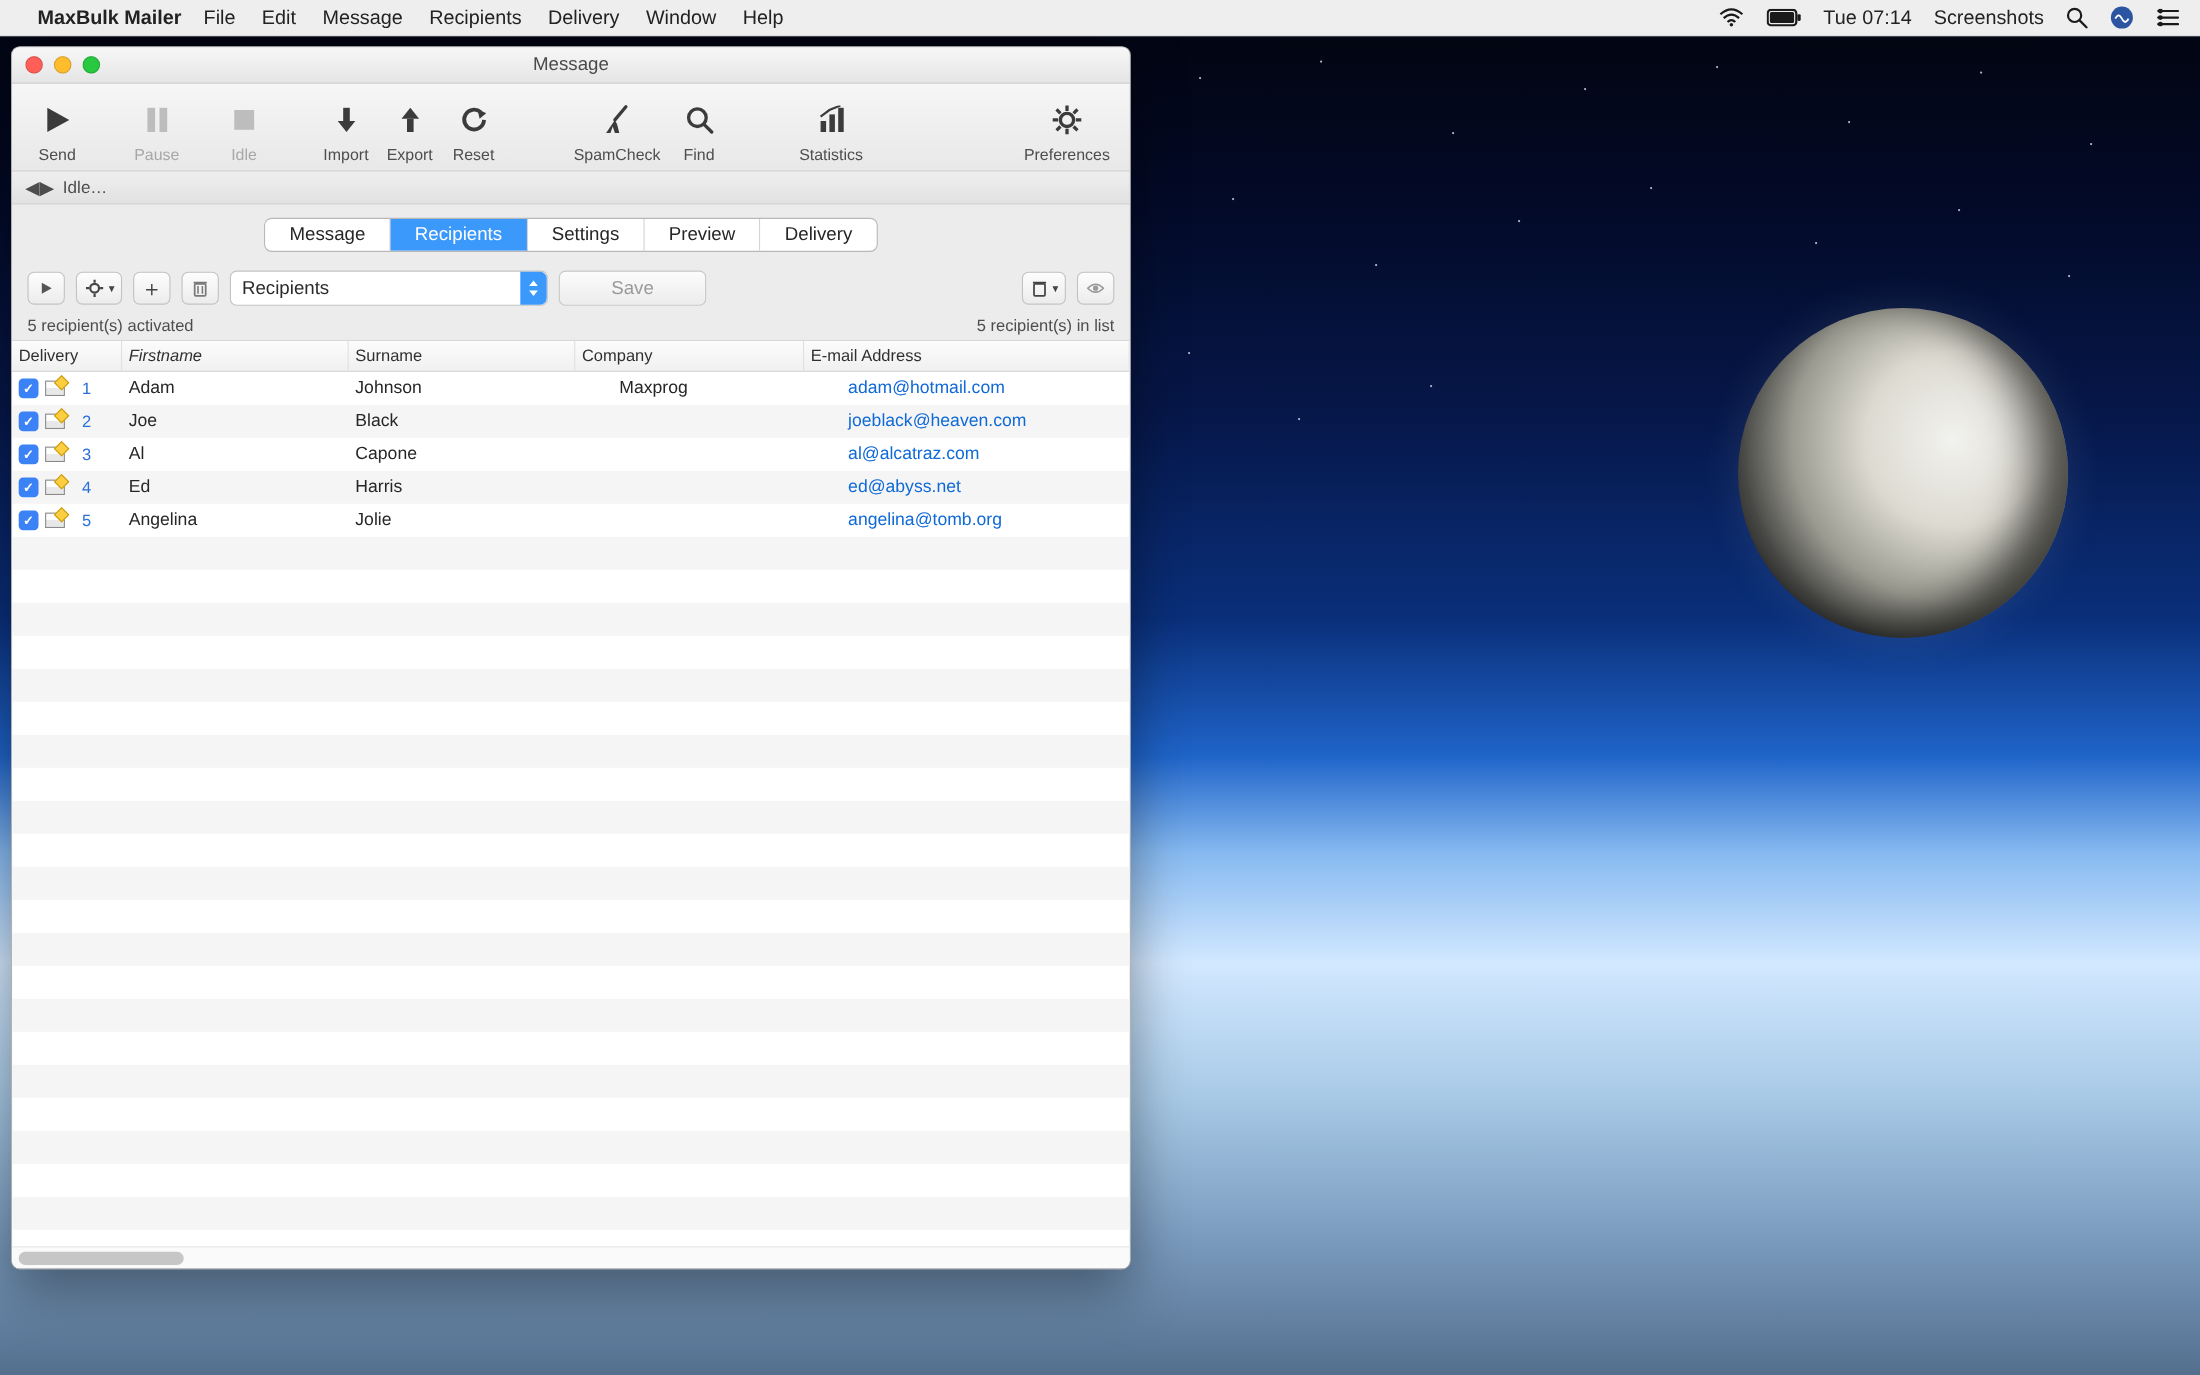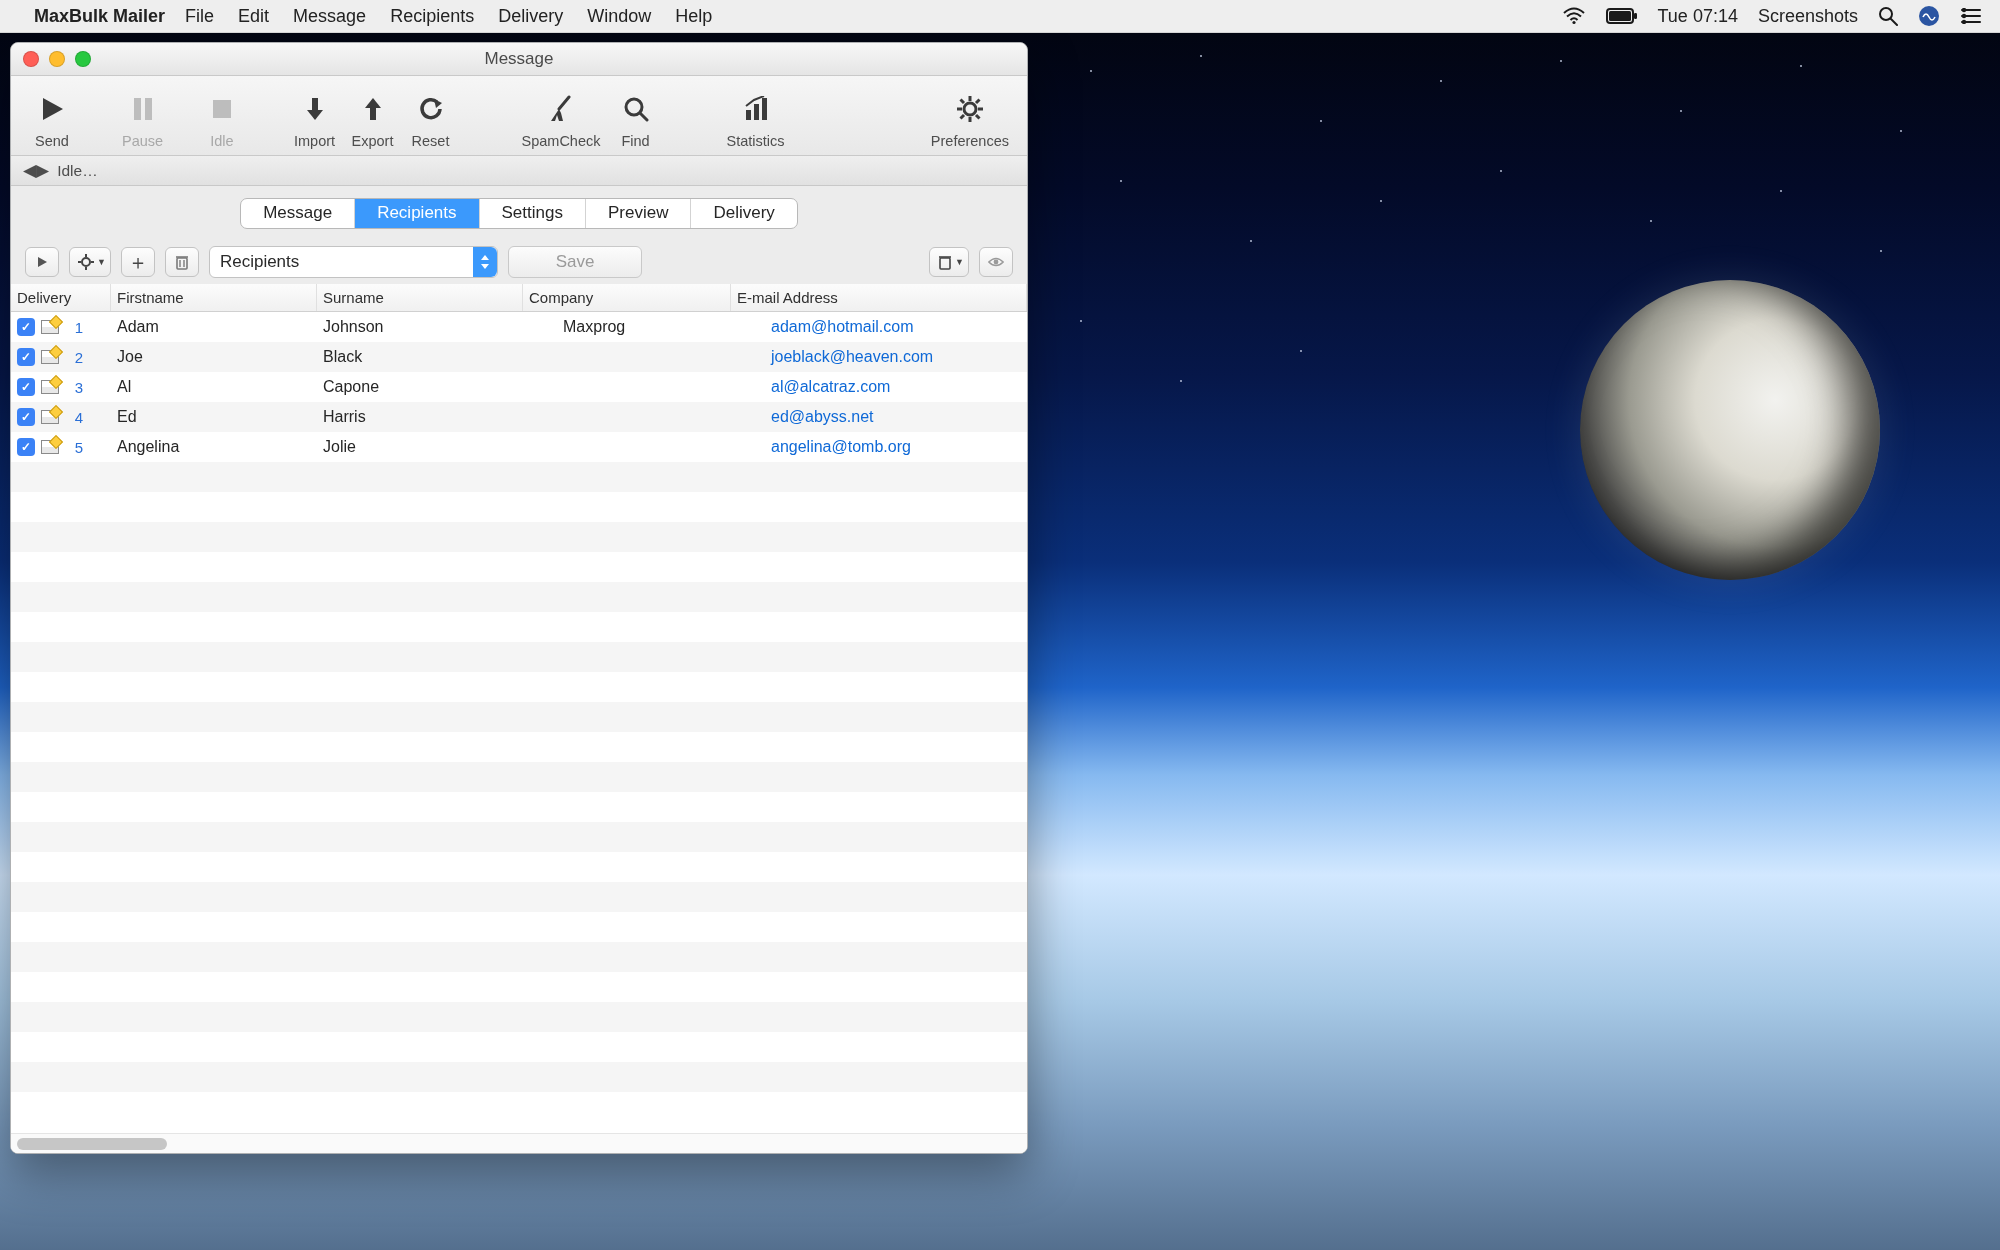--- a/index.html
+++ b/index.html
@@ -49,21 +49,21 @@
 .combo { flex:1; max-width:338px; border:1px solid #c3c3c3; border-radius:6px; background:#fff; height:32px; display:flex; align-items:center; padding:0 10px; position:relative; font-size:17px; color:#2a2a2a;}
 .combo .chev{position:absolute; right:0; top:0; bottom:0; width:24px; background:#3b99fc; border-radius:0 6px 6px 0; display:flex; align-items:center; justify-content:center; color:#fff; font-size:13px;}
 .savebtn{width:134px;height:32px;border:1px solid #c9c9c9;border-radius:6px;background:linear-gradient(#fcfcfc,#ececec);color:#9a9a9a;font-size:17px;display:flex;align-items:center;justify-content:center;}
 .gap{flex:1;}
 
 .countsrow{height:26px;display:flex;align-items:center;justify-content:space-between;padding:0 14px;font-size:15px;color:#4d4d4d;background:#ececec;border-bottom:1px solid #d8d8d8;}
 
 .tablewrap{flex:1;display:flex;flex-direction:column;background:#fff;overflow:hidden;}
 .thead{height:28px;background:linear-gradient(#fcfcfc,#f0f0f0);border-bottom:1px solid #d0d0d0;display:flex;font-size:15px;color:#303030;}
 .thead .th{display:flex;align-items:center;padding-left:6px;border-right:1px solid #e0e0e0;}
-.th.c1{width:100px;} .th.c2{width:206px;} .th.c3{width:206px;} .th.c4{width:208px;} .th.c5{flex:1;}
+.th.c1{width:100px;} .th.c2{width:206px;font-style:italic;} .th.c3{width:206px;} .th.c4{width:208px;} .th.c5{flex:1;}
 .tbody{flex:1;overflow:hidden;position:relative;}
 .row{height:30px;display:flex;align-items:center;font-size:16px;color:#262626;}
 .row:nth-child(even){background:#f5f5f5;}
 .row .c{height:100%;display:flex;align-items:center;padding-left:6px;}
 .row .c1{width:100px;gap:6px;} .row .c2{width:206px;} .row .c3{width:206px;} .row .c4{width:208px;margin-left:34px;} .row .c5{flex:1;color:#0f69d7;}
 .row .idx{width:18px;text-align:right;margin-right:4px;color:#2a6fd6;font-size:15px;}
 .cbx{width:18px;height:18px;border-radius:4px;background:#3b82f6;display:flex;align-items:center;justify-content:center;color:#fff;font-size:12px;font-weight:700;}
 .cardicon{width:18px;height:14px;border:1px solid #8a8a8a;background:linear-gradient(#fff 50%,#e8e8e8 50%);position:relative;}
 .cardicon:after{content:"";position:absolute;right:-3px;top:-4px;width:8px;height:8px;background:#fdce3f;border:1px solid #c89a12;transform:rotate(45deg);} 
 .row.empty{color:transparent;}
@@ -335,20 +335,24 @@
         <span style="font-size:9px;margin-left:3px;color:#444">▼</span>
       </div>
     <div class="btn square">
         <svg width="20" height="14" viewBox="0 0 20 14">
           <path d="M1 7 Q10 -2 19 7 Q10 16 1 7 Z" fill="none" stroke="#9a9a9a" stroke-width="1.8"></path>
           <circle cx="10" cy="7" r="3" fill="#9a9a9a"></circle>
         </svg>
       </div>
   </div>
 
+  <div class="countsrow">
+    <span>5 recipient(s) activated</span>
+    <span>5 recipient(s) in list</span>
+  </div>
 
   <div class="tablewrap">
     <div class="thead">
       <div class="th c1">Delivery</div>
       <div class="th c2">Firstname</div>
       <div class="th c3">Surname</div>
       <div class="th c4">Company</div>
       <div class="th c5">E-mail Address</div>
     </div>
     <div class="tbody">

